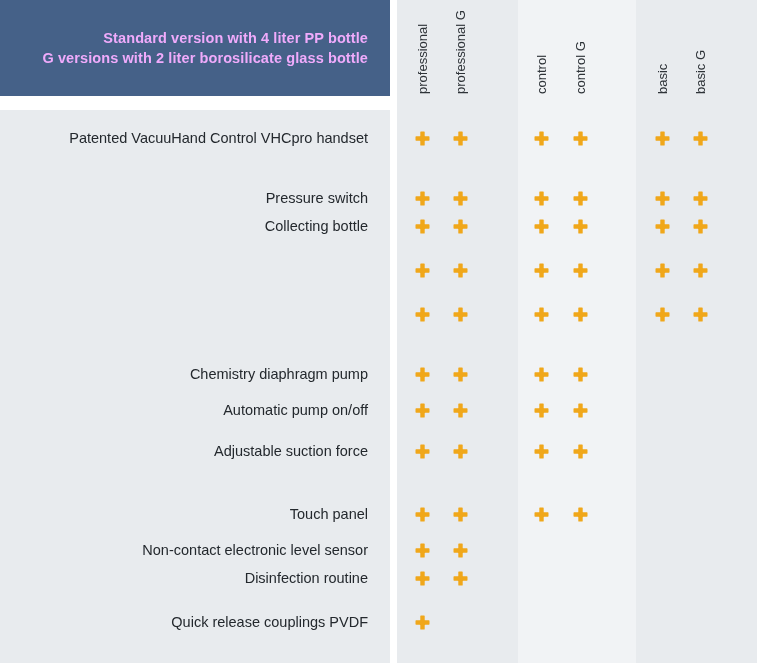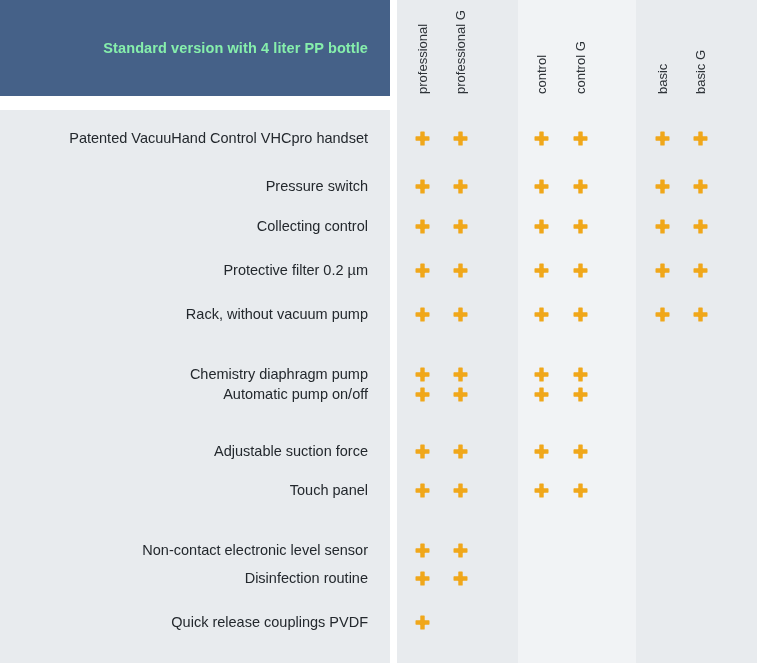--- a/index.html
+++ b/index.html
@@ -49,21 +49,21 @@
     height: 96px;
     background: #456188;
     box-sizing: border-box;
     padding: 0 22px 0 22px;
     display: flex;
     flex-direction: column;
     align-items: flex-end;
     justify-content: center;
   }
   .title-line {
-    color: #86efac;
+    color: #f0abfc;
     font-size: 14.5px;
     font-weight: bold;
     line-height: 20px;
     text-align: right;
     letter-spacing: 0.1px;
     white-space: nowrap;
   }
 
   
   .col-header {
@@ -157,20 +157,21 @@
   <div class="band band-professional"></div>
   <div class="band band-control"></div>
   <div class="band band-basic"></div>
 
   <div class="label-panel"></div>
 
   <div class="gutter"></div>
 
   <div class="title-header">
     <div class="title-line">Standard version with 4 liter PP bottle</div>
+    <div class="title-line">G versions with 2 liter borosilicate glass bottle</div>
   </div>
   <div class="header-gap"></div>
 
   <div class="col-header" id="ch0" style="left: 407px;">
     <span class="rot">professional</span>
   </div>
   <div class="col-header" id="ch1" style="left: 445px;">
     <span class="rot">professional G</span>
   </div>
   <div class="col-header" id="ch2" style="left: 526px;">
@@ -225,21 +226,21 @@
           </span>
         </div>
         <div class="cell" style="left: 685px;">
           <span class="plus">
             <svg width="15" height="15" viewBox="0 0 15 15" aria-hidden="true">
               <path fill="#f0a71a" d="M5.9 0.5h3.2a0.6 0.6 0 0 1 0.6 0.6v3.6a0.6 0.6 0 0 0 0.6 0.6h3.6a0.6 0.6 0 0 1 0.6 0.6v3.2a0.6 0.6 0 0 1-0.6 0.6h-3.6a0.6 0.6 0 0 0-0.6 0.6v3.6a0.6 0.6 0 0 1-0.6 0.6h-3.2a0.6 0.6 0 0 1-0.6-0.6v-3.6a0.6 0.6 0 0 0-0.6-0.6h-3.6a0.6 0.6 0 0 1-0.6-0.6v-3.2a0.6 0.6 0 0 1 0.6-0.6h3.6a0.6 0.6 0 0 0 0.6-0.6v-3.6a0.6 0.6 0 0 1 0.6-0.6z"></path>
             </svg>
           </span>
         </div>
       </div>
-      <div class="row" style="top: 164px;">
+      <div class="row" style="top: 176px;">
         <div class="row-label">Pressure switch</div>
         <div class="cell" style="left: 407px;">
           <span class="plus">
             <svg width="15" height="15" viewBox="0 0 15 15" aria-hidden="true">
               <path fill="#f0a71a" d="M5.9 0.5h3.2a0.6 0.6 0 0 1 0.6 0.6v3.6a0.6 0.6 0 0 0 0.6 0.6h3.6a0.6 0.6 0 0 1 0.6 0.6v3.2a0.6 0.6 0 0 1-0.6 0.6h-3.6a0.6 0.6 0 0 0-0.6 0.6v3.6a0.6 0.6 0 0 1-0.6 0.6h-3.2a0.6 0.6 0 0 1-0.6-0.6v-3.6a0.6 0.6 0 0 0-0.6-0.6h-3.6a0.6 0.6 0 0 1-0.6-0.6v-3.2a0.6 0.6 0 0 1 0.6-0.6h3.6a0.6 0.6 0 0 0 0.6-0.6v-3.6a0.6 0.6 0 0 1 0.6-0.6z"></path>
             </svg>
           </span>
         </div>
         <div class="cell" style="left: 445px;">
           <span class="plus">
@@ -271,21 +272,21 @@
         </div>
         <div class="cell" style="left: 685px;">
           <span class="plus">
             <svg width="15" height="15" viewBox="0 0 15 15" aria-hidden="true">
               <path fill="#f0a71a" d="M5.9 0.5h3.2a0.6 0.6 0 0 1 0.6 0.6v3.6a0.6 0.6 0 0 0 0.6 0.6h3.6a0.6 0.6 0 0 1 0.6 0.6v3.2a0.6 0.6 0 0 1-0.6 0.6h-3.6a0.6 0.6 0 0 0-0.6 0.6v3.6a0.6 0.6 0 0 1-0.6 0.6h-3.2a0.6 0.6 0 0 1-0.6-0.6v-3.6a0.6 0.6 0 0 0-0.6-0.6h-3.6a0.6 0.6 0 0 1-0.6-0.6v-3.2a0.6 0.6 0 0 1 0.6-0.6h3.6a0.6 0.6 0 0 0 0.6-0.6v-3.6a0.6 0.6 0 0 1 0.6-0.6z"></path>
             </svg>
           </span>
         </div>
       </div>
       <div class="row" style="top: 204px;">
-        <div class="row-label">Collecting control</div>
+        <div class="row-label">Collecting bottle</div>
         <div class="cell" style="left: 407px;">
           <span class="plus">
             <svg width="15" height="15" viewBox="0 0 15 15" aria-hidden="true">
               <path fill="#f0a71a" d="M5.9 0.5h3.2a0.6 0.6 0 0 1 0.6 0.6v3.6a0.6 0.6 0 0 0 0.6 0.6h3.6a0.6 0.6 0 0 1 0.6 0.6v3.2a0.6 0.6 0 0 1-0.6 0.6h-3.6a0.6 0.6 0 0 0-0.6 0.6v3.6a0.6 0.6 0 0 1-0.6 0.6h-3.2a0.6 0.6 0 0 1-0.6-0.6v-3.6a0.6 0.6 0 0 0-0.6-0.6h-3.6a0.6 0.6 0 0 1-0.6-0.6v-3.2a0.6 0.6 0 0 1 0.6-0.6h3.6a0.6 0.6 0 0 0 0.6-0.6v-3.6a0.6 0.6 0 0 1 0.6-0.6z"></path>
             </svg>
           </span>
         </div>
         <div class="cell" style="left: 445px;">
           <span class="plus">
             <svg width="15" height="15" viewBox="0 0 15 15" aria-hidden="true">
@@ -316,21 +317,20 @@
         </div>
         <div class="cell" style="left: 685px;">
           <span class="plus">
             <svg width="15" height="15" viewBox="0 0 15 15" aria-hidden="true">
               <path fill="#f0a71a" d="M5.9 0.5h3.2a0.6 0.6 0 0 1 0.6 0.6v3.6a0.6 0.6 0 0 0 0.6 0.6h3.6a0.6 0.6 0 0 1 0.6 0.6v3.2a0.6 0.6 0 0 1-0.6 0.6h-3.6a0.6 0.6 0 0 0-0.6 0.6v3.6a0.6 0.6 0 0 1-0.6 0.6h-3.2a0.6 0.6 0 0 1-0.6-0.6v-3.6a0.6 0.6 0 0 0-0.6-0.6h-3.6a0.6 0.6 0 0 1-0.6-0.6v-3.2a0.6 0.6 0 0 1 0.6-0.6h3.6a0.6 0.6 0 0 0 0.6-0.6v-3.6a0.6 0.6 0 0 1 0.6-0.6z"></path>
             </svg>
           </span>
         </div>
       </div>
       <div class="row" style="top: 248px;">
-        <div class="row-label">Protective filter 0.2 µm</div>
         <div class="cell" style="left: 407px;">
           <span class="plus">
             <svg width="15" height="15" viewBox="0 0 15 15" aria-hidden="true">
               <path fill="#f0a71a" d="M5.9 0.5h3.2a0.6 0.6 0 0 1 0.6 0.6v3.6a0.6 0.6 0 0 0 0.6 0.6h3.6a0.6 0.6 0 0 1 0.6 0.6v3.2a0.6 0.6 0 0 1-0.6 0.6h-3.6a0.6 0.6 0 0 0-0.6 0.6v3.6a0.6 0.6 0 0 1-0.6 0.6h-3.2a0.6 0.6 0 0 1-0.6-0.6v-3.6a0.6 0.6 0 0 0-0.6-0.6h-3.6a0.6 0.6 0 0 1-0.6-0.6v-3.2a0.6 0.6 0 0 1 0.6-0.6h3.6a0.6 0.6 0 0 0 0.6-0.6v-3.6a0.6 0.6 0 0 1 0.6-0.6z"></path>
             </svg>
           </span>
         </div>
         <div class="cell" style="left: 445px;">
           <span class="plus">
             <svg width="15" height="15" viewBox="0 0 15 15" aria-hidden="true">
@@ -361,21 +361,20 @@
         </div>
         <div class="cell" style="left: 685px;">
           <span class="plus">
             <svg width="15" height="15" viewBox="0 0 15 15" aria-hidden="true">
               <path fill="#f0a71a" d="M5.9 0.5h3.2a0.6 0.6 0 0 1 0.6 0.6v3.6a0.6 0.6 0 0 0 0.6 0.6h3.6a0.6 0.6 0 0 1 0.6 0.6v3.2a0.6 0.6 0 0 1-0.6 0.6h-3.6a0.6 0.6 0 0 0-0.6 0.6v3.6a0.6 0.6 0 0 1-0.6 0.6h-3.2a0.6 0.6 0 0 1-0.6-0.6v-3.6a0.6 0.6 0 0 0-0.6-0.6h-3.6a0.6 0.6 0 0 1-0.6-0.6v-3.2a0.6 0.6 0 0 1 0.6-0.6h3.6a0.6 0.6 0 0 0 0.6-0.6v-3.6a0.6 0.6 0 0 1 0.6-0.6z"></path>
             </svg>
           </span>
         </div>
       </div>
       <div class="row" style="top: 292px;">
-        <div class="row-label">Rack, without vacuum pump</div>
         <div class="cell" style="left: 407px;">
           <span class="plus">
             <svg width="15" height="15" viewBox="0 0 15 15" aria-hidden="true">
               <path fill="#f0a71a" d="M5.9 0.5h3.2a0.6 0.6 0 0 1 0.6 0.6v3.6a0.6 0.6 0 0 0 0.6 0.6h3.6a0.6 0.6 0 0 1 0.6 0.6v3.2a0.6 0.6 0 0 1-0.6 0.6h-3.6a0.6 0.6 0 0 0-0.6 0.6v3.6a0.6 0.6 0 0 1-0.6 0.6h-3.2a0.6 0.6 0 0 1-0.6-0.6v-3.6a0.6 0.6 0 0 0-0.6-0.6h-3.6a0.6 0.6 0 0 1-0.6-0.6v-3.2a0.6 0.6 0 0 1 0.6-0.6h3.6a0.6 0.6 0 0 0 0.6-0.6v-3.6a0.6 0.6 0 0 1 0.6-0.6z"></path>
             </svg>
           </span>
         </div>
         <div class="cell" style="left: 445px;">
           <span class="plus">
             <svg width="15" height="15" viewBox="0 0 15 15" aria-hidden="true">
@@ -438,21 +437,21 @@
         <div class="cell" style="left: 565px;">
           <span class="plus">
             <svg width="15" height="15" viewBox="0 0 15 15" aria-hidden="true">
               <path fill="#f0a71a" d="M5.9 0.5h3.2a0.6 0.6 0 0 1 0.6 0.6v3.6a0.6 0.6 0 0 0 0.6 0.6h3.6a0.6 0.6 0 0 1 0.6 0.6v3.2a0.6 0.6 0 0 1-0.6 0.6h-3.6a0.6 0.6 0 0 0-0.6 0.6v3.6a0.6 0.6 0 0 1-0.6 0.6h-3.2a0.6 0.6 0 0 1-0.6-0.6v-3.6a0.6 0.6 0 0 0-0.6-0.6h-3.6a0.6 0.6 0 0 1-0.6-0.6v-3.2a0.6 0.6 0 0 1 0.6-0.6h3.6a0.6 0.6 0 0 0 0.6-0.6v-3.6a0.6 0.6 0 0 1 0.6-0.6z"></path>
             </svg>
           </span>
         </div>
         <div class="cell" style="left: 647px;"></div>
         <div class="cell" style="left: 685px;"></div>
       </div>
-      <div class="row" style="top: 372px;">
+      <div class="row" style="top: 388px;">
         <div class="row-label">Automatic pump on/off</div>
         <div class="cell" style="left: 407px;">
           <span class="plus">
             <svg width="15" height="15" viewBox="0 0 15 15" aria-hidden="true">
               <path fill="#f0a71a" d="M5.9 0.5h3.2a0.6 0.6 0 0 1 0.6 0.6v3.6a0.6 0.6 0 0 0 0.6 0.6h3.6a0.6 0.6 0 0 1 0.6 0.6v3.2a0.6 0.6 0 0 1-0.6 0.6h-3.6a0.6 0.6 0 0 0-0.6 0.6v3.6a0.6 0.6 0 0 1-0.6 0.6h-3.2a0.6 0.6 0 0 1-0.6-0.6v-3.6a0.6 0.6 0 0 0-0.6-0.6h-3.6a0.6 0.6 0 0 1-0.6-0.6v-3.2a0.6 0.6 0 0 1 0.6-0.6h3.6a0.6 0.6 0 0 0 0.6-0.6v-3.6a0.6 0.6 0 0 1 0.6-0.6z"></path>
             </svg>
           </span>
         </div>
         <div class="cell" style="left: 445px;">
           <span class="plus">
@@ -504,21 +503,21 @@
         <div class="cell" style="left: 565px;">
           <span class="plus">
             <svg width="15" height="15" viewBox="0 0 15 15" aria-hidden="true">
               <path fill="#f0a71a" d="M5.9 0.5h3.2a0.6 0.6 0 0 1 0.6 0.6v3.6a0.6 0.6 0 0 0 0.6 0.6h3.6a0.6 0.6 0 0 1 0.6 0.6v3.2a0.6 0.6 0 0 1-0.6 0.6h-3.6a0.6 0.6 0 0 0-0.6 0.6v3.6a0.6 0.6 0 0 1-0.6 0.6h-3.2a0.6 0.6 0 0 1-0.6-0.6v-3.6a0.6 0.6 0 0 0-0.6-0.6h-3.6a0.6 0.6 0 0 1-0.6-0.6v-3.2a0.6 0.6 0 0 1 0.6-0.6h3.6a0.6 0.6 0 0 0 0.6-0.6v-3.6a0.6 0.6 0 0 1 0.6-0.6z"></path>
             </svg>
           </span>
         </div>
         <div class="cell" style="left: 647px;"></div>
         <div class="cell" style="left: 685px;"></div>
       </div>
-      <div class="row" style="top: 468px;">
+      <div class="row" style="top: 492px;">
         <div class="row-label">Touch panel</div>
         <div class="cell" style="left: 407px;">
           <span class="plus">
             <svg width="15" height="15" viewBox="0 0 15 15" aria-hidden="true">
               <path fill="#f0a71a" d="M5.9 0.5h3.2a0.6 0.6 0 0 1 0.6 0.6v3.6a0.6 0.6 0 0 0 0.6 0.6h3.6a0.6 0.6 0 0 1 0.6 0.6v3.2a0.6 0.6 0 0 1-0.6 0.6h-3.6a0.6 0.6 0 0 0-0.6 0.6v3.6a0.6 0.6 0 0 1-0.6 0.6h-3.2a0.6 0.6 0 0 1-0.6-0.6v-3.6a0.6 0.6 0 0 0-0.6-0.6h-3.6a0.6 0.6 0 0 1-0.6-0.6v-3.2a0.6 0.6 0 0 1 0.6-0.6h3.6a0.6 0.6 0 0 0 0.6-0.6v-3.6a0.6 0.6 0 0 1 0.6-0.6z"></path>
             </svg>
           </span>
         </div>
         <div class="cell" style="left: 445px;">
           <span class="plus">

